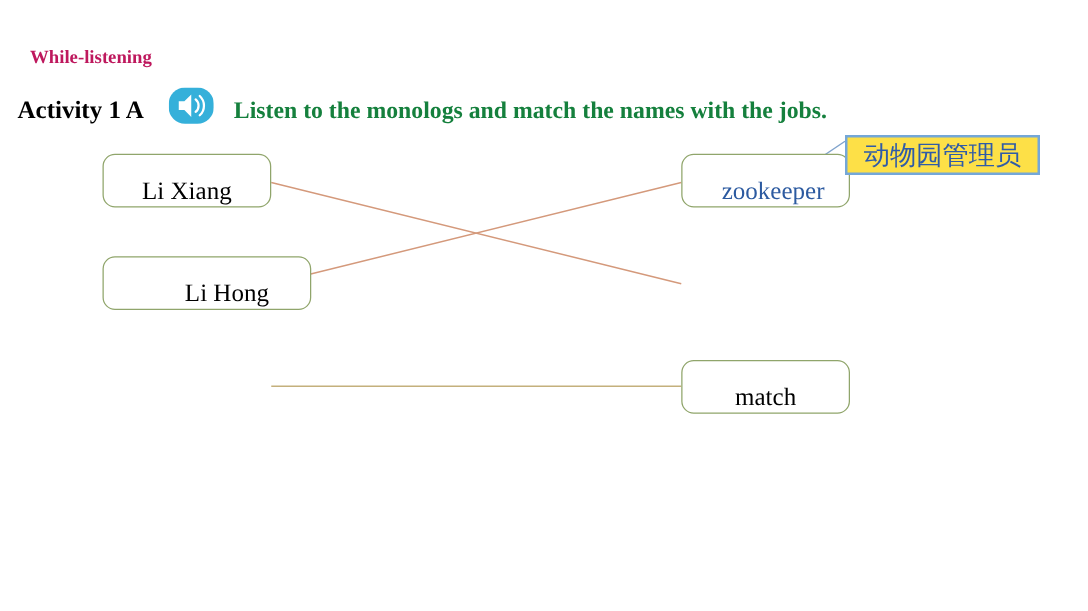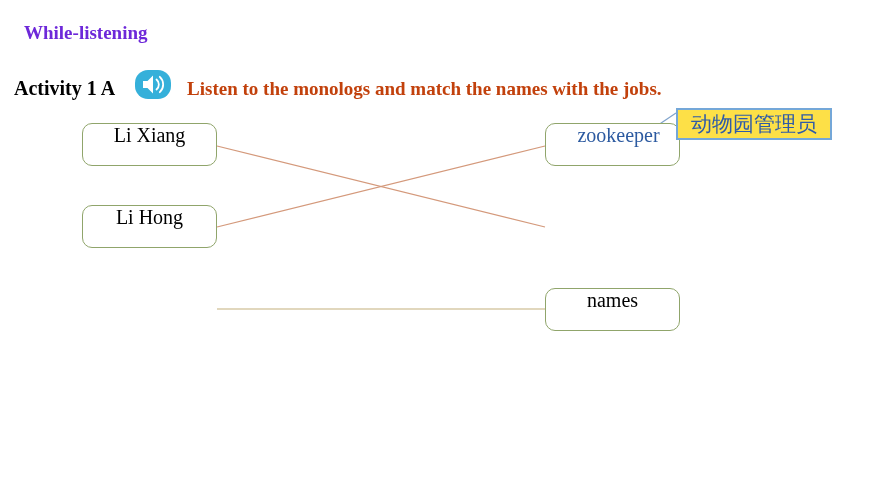--- a/index.html
+++ b/index.html
@@ -7,24 +7,24 @@
     position: relative;
     width: 870px;
     height: 489px;
     background: #ffffff;
     font-family: "Liberation Serif", serif;
     overflow: hidden;
   }
   .section-title {
     position: absolute;
     left: 24px;
-    top: 22px;
-    font-size: 19px;
+    top: 38px;
+    font-size: 15px;
     font-weight: bold;
-    color: #6d28d9;
+    color: #be185d;
     white-space: nowrap;
   }
   .activity-row {
     position: absolute;
     left: 14px;
     top: 68px;
     display: flex;
     align-items: flex-end;
     height: 32px;
   }
@@ -41,49 +41,49 @@
     padding: 0;
     border: none;
     background: transparent;
     cursor: pointer;
     line-height: 0;
   }
   .instruction {
     margin-left: 16px;
     font-size: 19px;
     font-weight: bold;
-    color: #c2410c;
+    color: #15803d;
     white-space: nowrap;
   }
   .lines-overlay {
     position: absolute;
     left: 0; top: 0;
     width: 870px;
     height: 489px;
     pointer-events: none;
   }
   .match-box {
     position: absolute;
     width: 133px;
     height: 41px;
     background: #ffffff;
     border: 1px solid #90A56B;
     border-radius: 10px;
     display: flex;
-    align-items: flex-start;
+    align-items: flex-end;
     justify-content: center;
     font-size: 20px;
     color: #000000;
     box-sizing: content-box;
     cursor: pointer;
   }
   .col-names { left: 82px; }
   .col-jobs  { left: 545px; }
   .row-1 { top: 123px; }
-  .row-2 { top: 205px; }
+  .row-2 { top: 205px; padding-left: 32px; }
   .row-3 { top: 288px; }
   .text-blue { color: #2C5AA0; margin-left: 12px; }
   .callout {
     position: absolute;
     left: 676px;
     top: 108px;
     width: 152px;
     height: 28px;
     border: 2px solid #74A7D8;
     background: #fde047;
@@ -127,18 +127,18 @@
     <span>Li Xiang</span>
   </div>
   <div class="match-box col-names row-2">
     <span>Li Hong</span>
   </div>
 
   <div class="match-box col-jobs row-1">
     <span class="text-blue">zookeeper</span>
   </div>
   <div class="match-box col-jobs row-3">
-    <span>names</span>
+    <span>match</span>
   </div>
 
   <div class="callout">动物园管理员</div>
 
 </div>
 
 </body></html>

